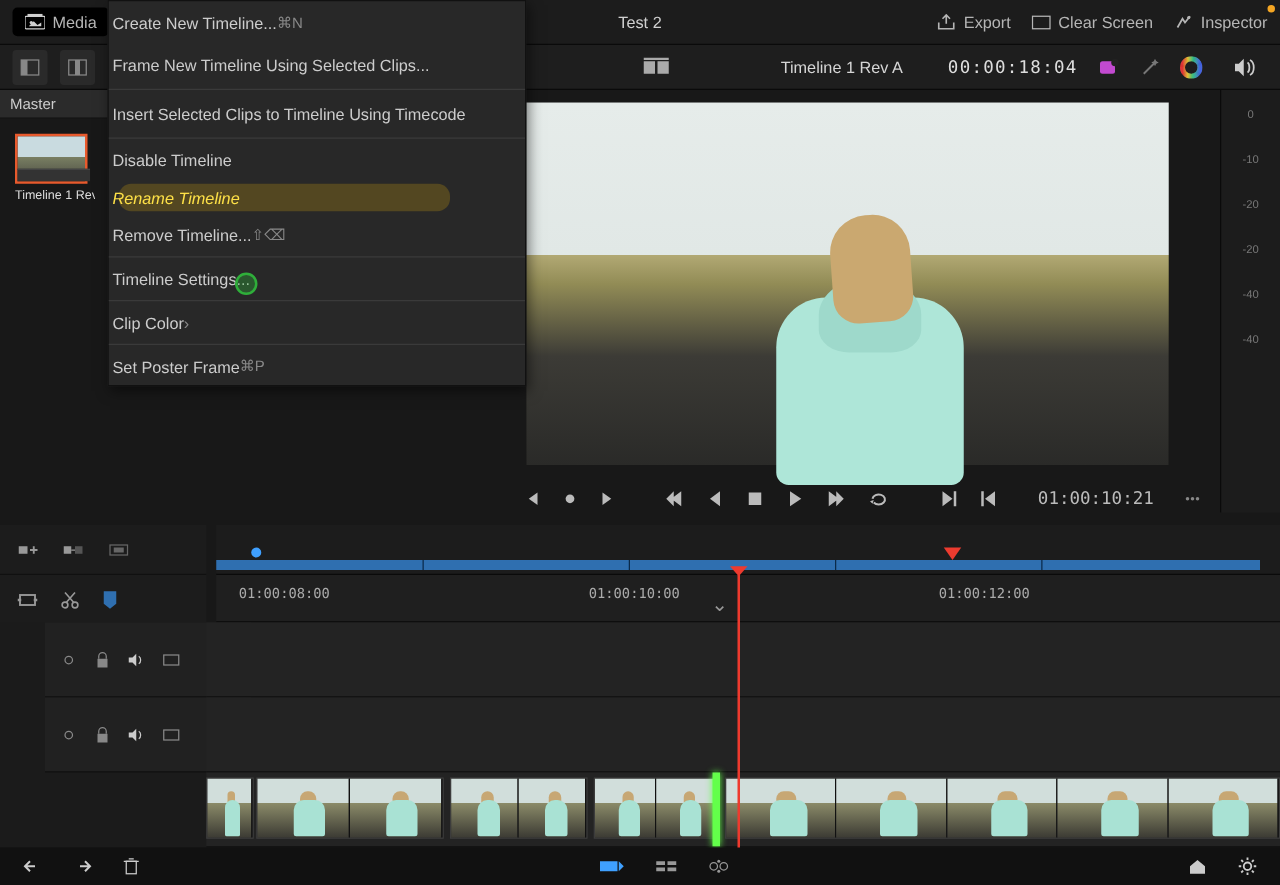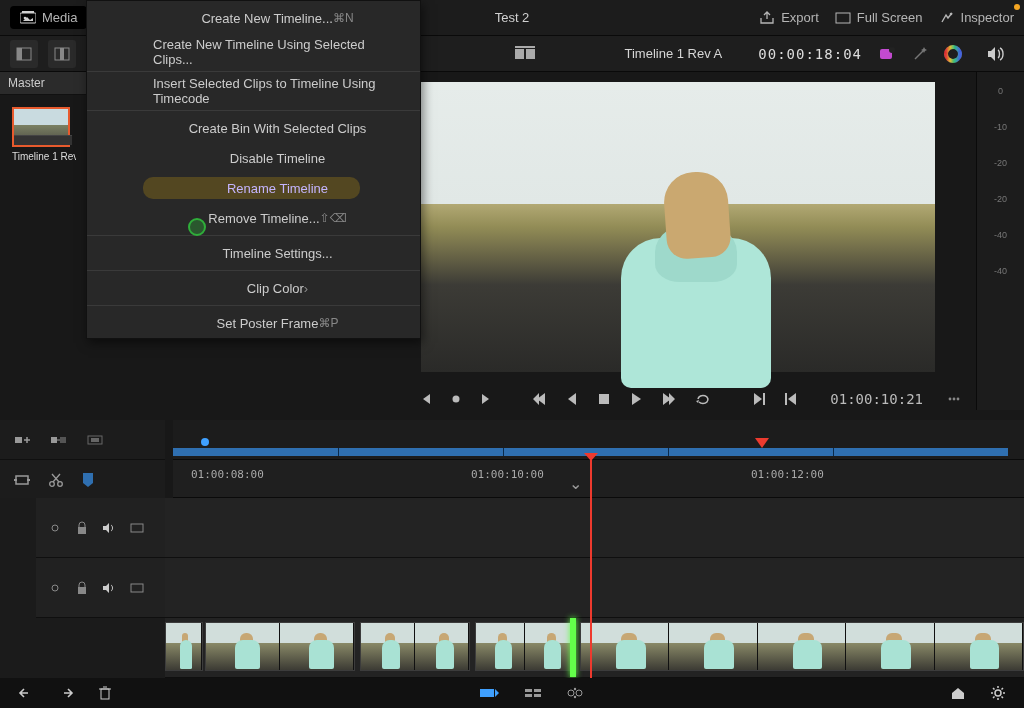--- a/index.html
+++ b/index.html
@@ -26,23 +26,23 @@
 
 .mediapool { position:absolute; left:0; top:72px; width:175px; height:auto;}
 .mediapool .master { background:#2b2b2b; padding:4px 8px; font-size:12px; color:#ccc; border-bottom:1px solid #111;}
 .mediapool .thumb { margin:12px; width:64px;}
 .mediapool .thumb .thframe { width:58px;height:40px; border:2px solid #e85a2d; background:linear-gradient(to bottom,#c9dbe0 45%,#7a8063 45%,#4a4a42 100%); position:relative;}
 .mediapool .thumb .tmlabel{width:58px;height:10px;background:#333;border-top:1px solid #444;position:absolute;bottom:0;}
 .mediapool .thumb .caption{ font-size:10px; color:#ddd; margin-top:4px; text-align:center; white-space:nowrap; overflow:hidden;}
 
 
 .ctxmenu { position:absolute; left:86px; top:0; width:335px; background:#282828; border:1px solid #111; box-shadow:2px 4px 10px rgba(0,0,0,.5); z-index:50; font-size:13px;}
-.ctxmenu .row { height:30px; padding:0 18px; display:flex; align-items:center; justify-content:center; color:#ccc;margin-left:48px; }
+.ctxmenu .row { height:30px; padding:0 3px; display:flex; align-items:center; justify-content:flex-start; color:#ccc; }
 .ctxmenu .row.tall { height:34px;}
-.ctxmenu .row.hl { color:#c4b5fd; position:relative;}
+.ctxmenu .row.hl { color:#fde047; position:relative;font-style:italic;}
 .ctxmenu .row.hl::before { content:""; position:absolute; left:8px; right:60px; top:4px; bottom:4px; background:rgba(164,128,20,.35); border-radius:10px; z-index:-1;}
 .ctxmenu .sep { height:1px; background:#3a3a3a; margin:2px 0;}
 .ctxmenu .kbd { color:#888; font-size:12px;}
 .ctxmenu .chev { color:#888;}
 
 .cursor-dot{position:absolute;left:188px;top:218px;width:18px;height:18px;border:2px solid #2fae3a;border-radius:50%;background:rgba(47,174,58,.35);z-index:60;}
 
 
 .viewer { position:absolute; left:421px; top:82px; width:514px; height:290px; background:#000;}
 .viewer .sky { position:absolute;inset:0;background:linear-gradient(to bottom,#e6ecea 0%,#e1e8e6 42%,#b2a974 42%,#928c56 50%,#3c3b36 70%,#2a2a28 100%);}
@@ -123,21 +123,21 @@
           </svg>
       </span>
       <span>Export</span>
     </div>
     <div class="item">
       <span class="icon">
         <svg width="16" height="12" viewBox="0 0 16 12">
             <rect x="1" y="1" width="14" height="10" fill="none" stroke="#b5b5b5"></rect>
           </svg>
       </span>
-      <span>Full Screen</span>
+      <span>Clear Screen</span>
     </div>
     <div class="item">
       <span class="icon">
         <svg width="16" height="14" viewBox="0 0 16 14">
             <path d="M3 11l4-7 2 3 4-5" fill="none" stroke="#b5b5b5" stroke-width="1.4"></path>
             <circle cx="12" cy="3" r="1.3" fill="#b5b5b5"></circle>
           </svg>
       </span>
       <span>Inspector</span>
     </div>
@@ -216,30 +216,27 @@
     <div class="caption">Timeline 1 Rev A</div>
   </div>
 </div>
 
 <div class="ctxmenu">
   <div class="row tall">
       <span>Create New Timeline...</span>
       <span class="kbd">⌘N</span>
     </div>
   <div class="row tall">
-      <span>Create New Timeline Using Selected Clips...</span>
+      <span>Frame New Timeline Using Selected Clips...</span>
     </div>
   <div class="sep"></div>
   <div class="row tall">
       <span>Insert Selected Clips to Timeline Using Timecode</span>
     </div>
   <div class="sep"></div>
-  <div class="row">
-      <span>Create Bin With Selected Clips</span>
-    </div>
   <div class="row">
       <span>Disable Timeline</span>
     </div>
   <div class="row hl">
       <span>Rename Timeline</span>
     </div>
   <div class="row">
       <span>Remove Timeline...</span>
       <span class="kbd">⇧⌫</span>
     </div>

